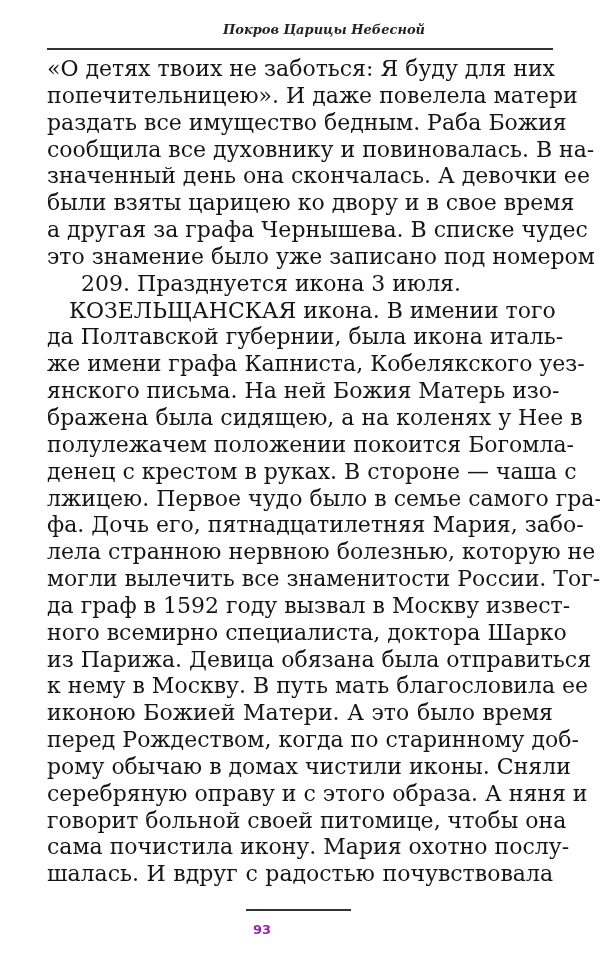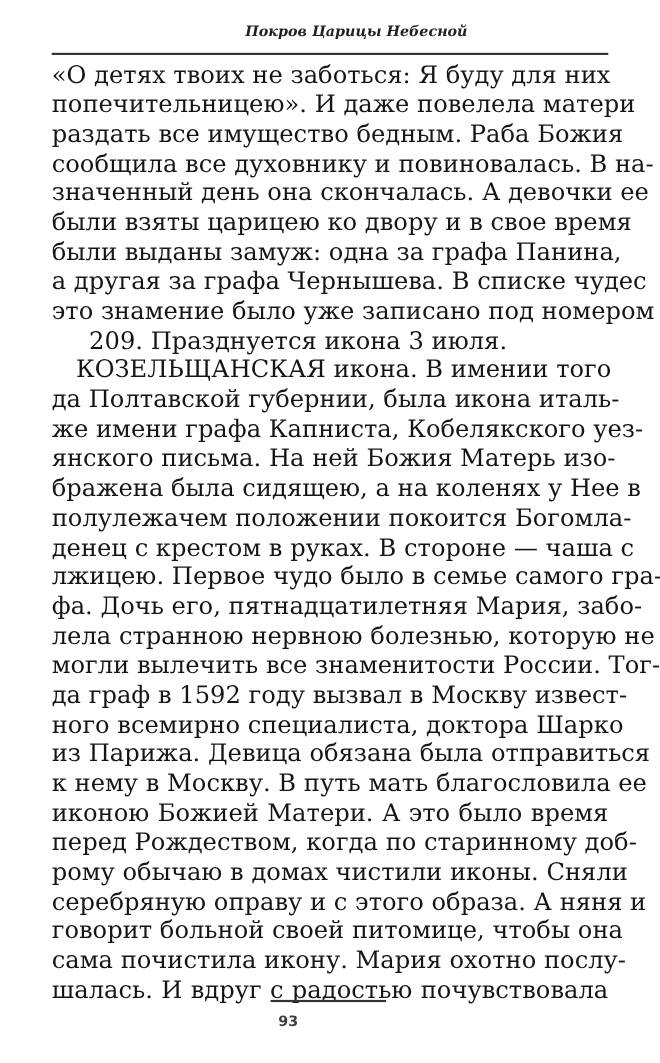--- a/index.html
+++ b/index.html
@@ -18,37 +18,36 @@
     color: #151515;
   }
   .line { display: block; white-space: nowrap; text-align: justify; text-align-last: justify; height: 26.85px; }
   .line.last { text-align-last: left; margin-left: 34px; }
   .line.indent { padding-left: 22px; }
   .foot-rule {
     position: absolute; top: 909px; left: 246px; width: 105px; height: 2px; background: #333;
   }
   .page-number {
     position: absolute; top: 922px; left: 0; width: 524px; text-align: center;
-    font-family: "DejaVu Sans", sans-serif; font-weight: bold; font-size: 13px; color: #404040;
+    font-family: "DejaVu Sans", sans-serif; font-weight: bold; font-size: 13px; color: #a21caf;
   }
 </style>
 </head>
 <body>
 
 <div class="running-head">Покров Царицы Небесной</div>
 <div class="head-rule"></div>
 
 <div class="body-text">
   <span class="line">«О детях твоих не заботься: Я буду для них</span>
   <span class="line">попечительницею». И даже повелела матери</span>
   <span class="line">раздать все имущество бедным. Раба Божия</span>
   <span class="line">сообщила все духовнику и повиновалась. В на-</span>
   <span class="line">значенный день она скончалась. А девочки ее</span>
   <span class="line">были взяты царицею ко двору и в свое время</span>
-  <span class="line">были выданы замуж: одна за графа Панина,</span>
   <span class="line">а другая за графа Чернышева. В списке чудес</span>
   <span class="line">это знамение было уже записано под номером</span>
   <span class="line last">209. Празднуется икона 3 июля.</span>
   <span class="line indent">КОЗЕЛЬЩАНСКАЯ икона. В имении того</span>
   <span class="line">да Полтавской губернии, была икона италь-</span>
   <span class="line">же имени графа Капниста, Кобелякского уез-</span>
   <span class="line">янского письма. На ней Божия Матерь изо-</span>
   <span class="line">бражена была сидящею, а на коленях у Нее в</span>
   <span class="line">полулежачем положении покоится Богомла-</span>
   <span class="line">денец с крестом в руках. В стороне — чаша с</span>

